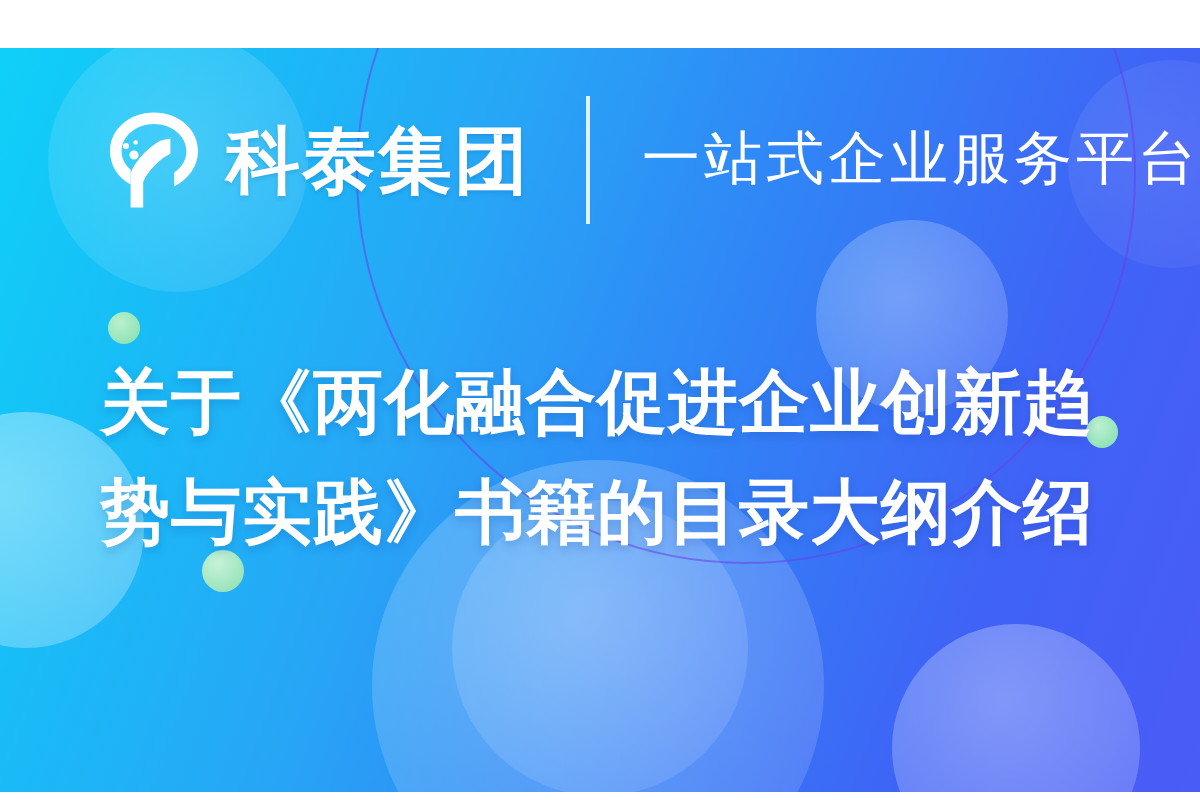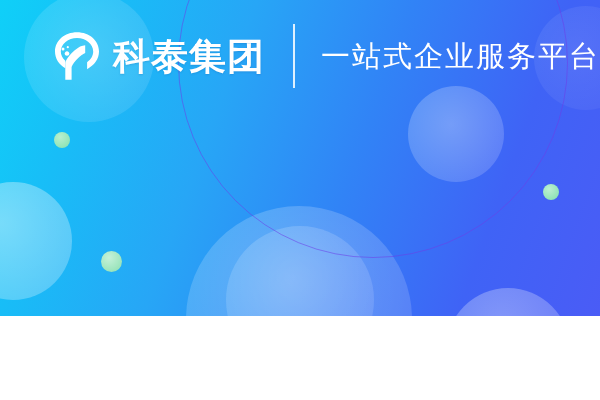--- a/index.html
+++ b/index.html
@@ -3,24 +3,25 @@
 <meta charset="utf-8">
 <style>
   html, body {
     margin: 0;
     padding: 0;
     background: #ffffff;
   }
   #banner {
     position: relative;
     width: 600px;
-    height: 316px;
+    height: 372px;
     overflow: hidden;
     font-family: "Liberation Sans", "DejaVu Sans", sans-serif;
     background: linear-gradient(110deg, #0fd0f8 0%, #18bdf7 16%, #27a6f6 36%, #3183f6 58%, #3f63f6 80%, #4a5cf6 100%);
+    margin-top: 24px;
   }
 
   
   .deco {
     position: absolute;
     border-radius: 50%;
     pointer-events: none;
   }
   .circle-soft-1 {      
     left: -46px; top: 182px;
@@ -187,14 +188,18 @@
       <span class="brand-name">科泰集团</span>
     </div>
 
     <div class="divider"></div>
 
     <div class="slogan">
       <span class="slogan-main">一站式企业服务平台</span>
     </div>
   </div>
 
+  <div class="headline">
+    <span class="headline-line">关于《两化融合促进企业创新趋</span>
+    <span class="headline-line">势与实践》书籍的目录大纲介绍</span>
+  </div>
 
 </div>
 
 </body></html>

